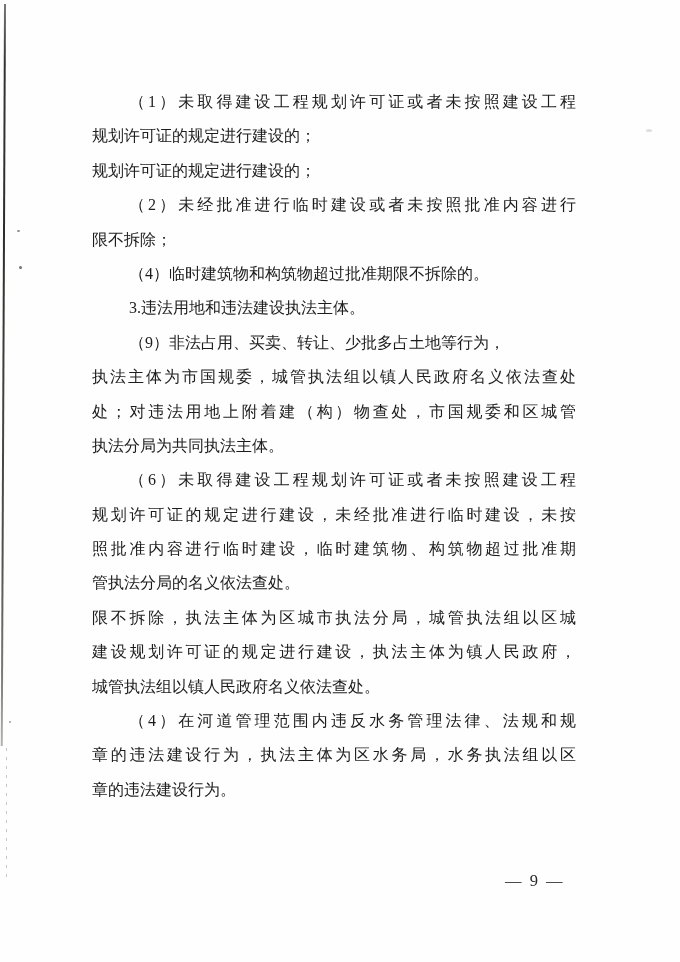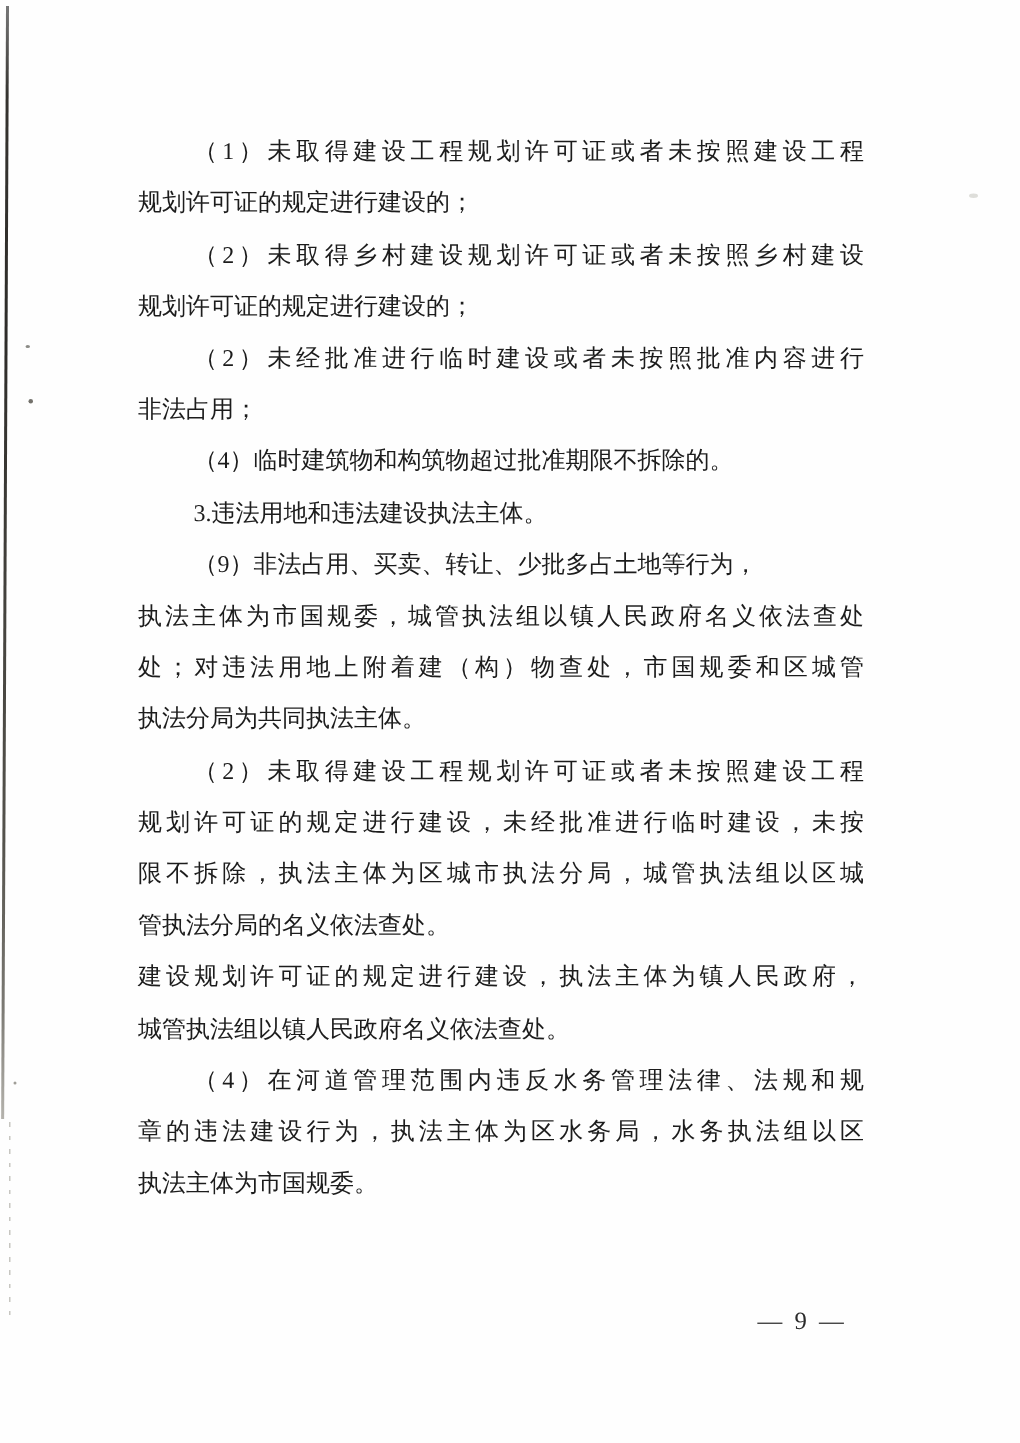--- a/index.html
+++ b/index.html
@@ -83,36 +83,36 @@
   <div class="scan-edge"></div>
   <div class="scan-edge-tail"></div>
   <div class="speck s1"></div>
   <div class="speck s2"></div>
   <div class="speck s3"></div>
   <div class="speck s4"></div>
 
   <main class="text-block">
       <div class="line indent full">（1）未取得建设工程规划许可证或者未按照建设工程</div>
       <div class="line">规划许可证的规定进行建设的；</div>
-      <div class="line indent full">（2）未取得乡村建设规划许可证或者未按照乡村建设</div>
       <div class="line">规划许可证的规定进行建设的；</div>
       <div class="line indent full">（2）未经批准进行临时建设或者未按照批准内容进行</div>
-      <div class="line">非法占用；</div>
+      <div class="line">限不拆除；</div>
       <div class="line indent">（4）临时建筑物和构筑物超过批准期限不拆除的。</div>
       <div class="line indent">3.违法用地和违法建设执法主体。</div>
       <div class="line indent">（9）非法占用、买卖、转让、少批多占土地等行为，</div>
       <div class="line full">执法主体为市国规委，城管执法组以镇人民政府名义依法查处</div>
       <div class="line full">处；对违法用地上附着建（构）物查处，市国规委和区城管</div>
       <div class="line">执法分局为共同执法主体。</div>
-      <div class="line indent full">（2）未取得建设工程规划许可证或者未按照建设工程</div>
+      <div class="line indent full">（6）未取得建设工程规划许可证或者未按照建设工程</div>
       <div class="line full">规划许可证的规定进行建设，未经批准进行临时建设，未按</div>
+      <div class="line full">照批准内容进行临时建设，临时建筑物、构筑物超过批准期</div>
+      <div class="line">管执法分局的名义依法查处。</div>
       <div class="line full">限不拆除，执法主体为区城市执法分局，城管执法组以区城</div>
-      <div class="line">管执法分局的名义依法查处。</div>
       <div class="line full">建设规划许可证的规定进行建设，执法主体为镇人民政府，</div>
       <div class="line">城管执法组以镇人民政府名义依法查处。</div>
       <div class="line indent full">（4）在河道管理范围内违反水务管理法律、法规和规</div>
       <div class="line full">章的违法建设行为，执法主体为区水务局，水务执法组以区</div>
-      <div class="line">执法主体为市国规委。</div>
+      <div class="line">章的违法建设行为。</div>
     </main>
 
   <div class="page-number">— 9 —</div>
 
 </div>
 
 </body></html>

